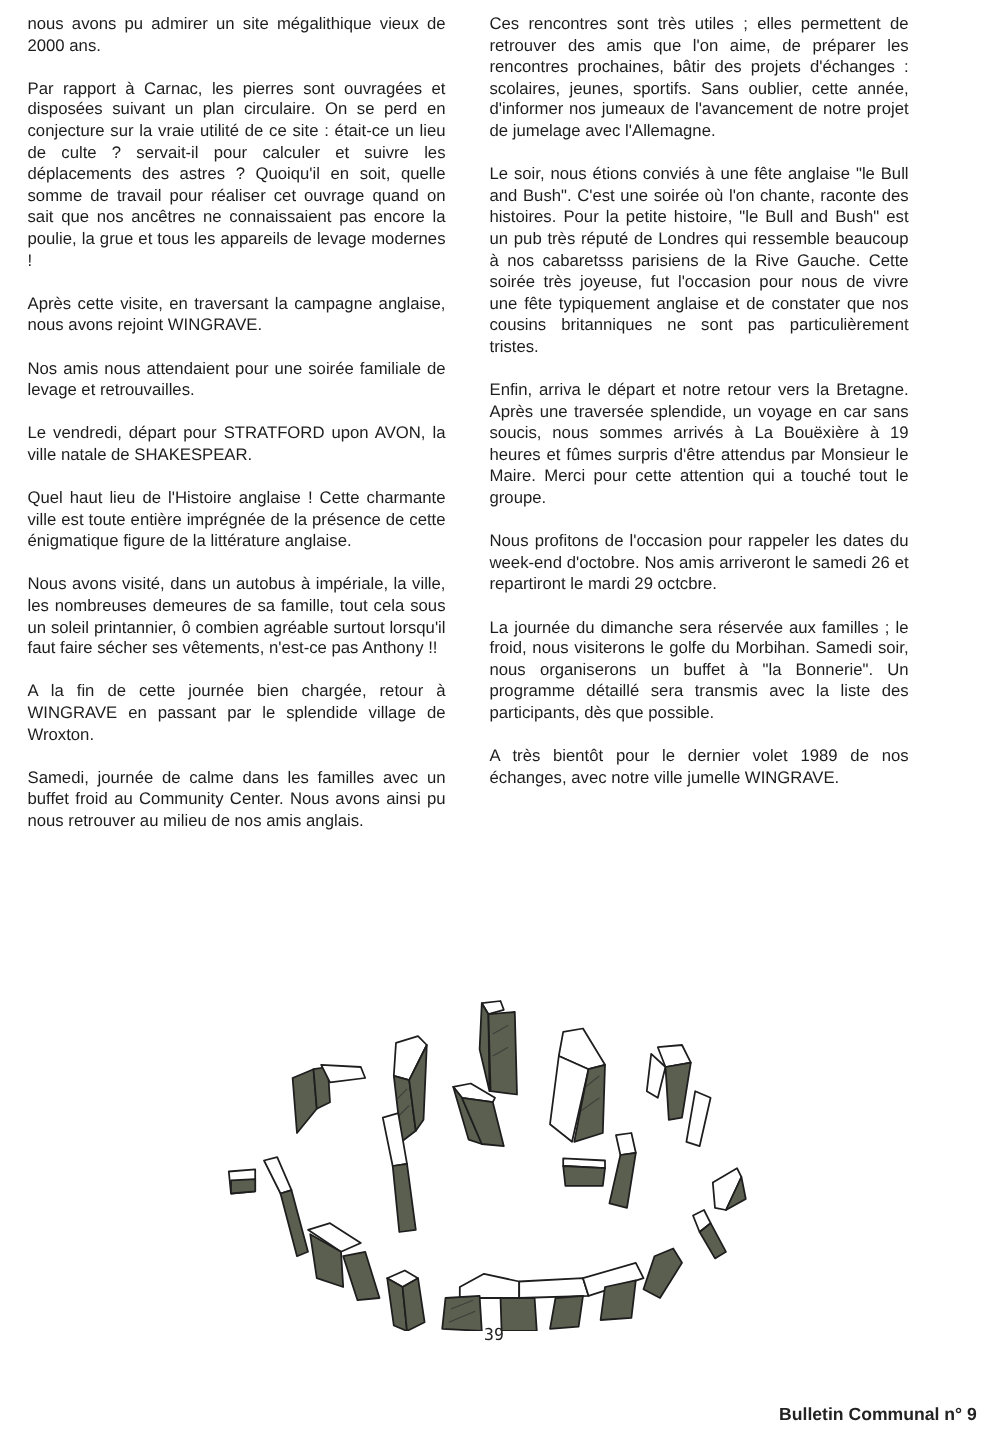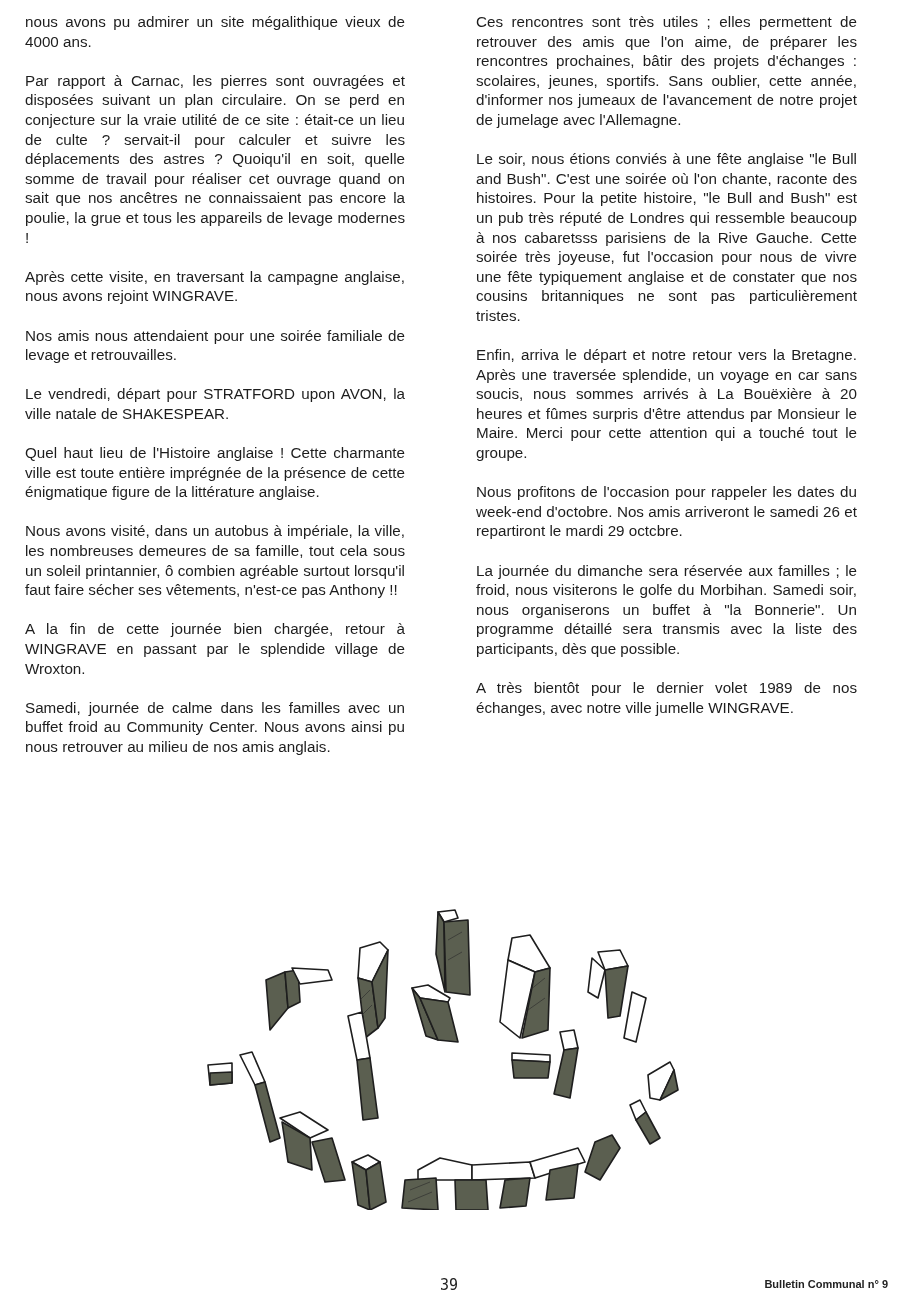--- a/index.html
+++ b/index.html
@@ -7,55 +7,55 @@
       width: 900px; height: 1316px; position: relative; overflow: hidden;
       font-family: "Liberation Sans", "DejaVu Sans", sans-serif;
       color: #1d1d1d;
     }
     .col {
       position: absolute; top: 12px; width: 380px;
       font-size: 15.2px; line-height: 19.6px;
       text-align: justify; hyphens: none;
     }
     .col.left { left: 25px; }
-    .col.right { left: 476px; width: 381px; }
+    .col.right { left: 445px; width: 381px; }
     .col p { margin: 0 0 19.6px 0; }
     .col.left p:first-child { text-align-last: auto; }
     .drawing {
       position: absolute; left: 200px; top: 880px; width: 520px; height: 330px;
     }
     .footer-page {
-      position: absolute; top: 1276px; left: 440px;
+      position: absolute; top: 1204px; left: 440px;
       font-family: "DejaVu Sans Mono", "Liberation Mono", monospace;
       font-size: 15px; color: #222;
     }
     .footer-bulletin {
       position: absolute; top: 1278px; right: 12px;
-      font-size: 11px; font-weight: bold; color: #222;
+      font-size: 16px; font-weight: bold; color: #222;
     }
   </style>
 </head>
 <body>
 
 <div class="col left">
-  <p>nous avons pu admirer un site mégalithique vieux de 4000 ans.</p>
+  <p>nous avons pu admirer un site mégalithique vieux de 2000 ans.</p>
   <p>Par rapport à Carnac, les pierres sont ouvragées et disposées suivant un plan circulaire. On se perd en conjecture sur la vraie utilité de ce site : était-ce un lieu de culte ? servait-il pour calculer et suivre les déplacements des astres ? Quoiqu'il en soit, quelle somme de travail pour réaliser cet ouvrage quand on sait que nos ancêtres ne connaissaient pas encore la poulie, la grue et tous les appareils de levage modernes !</p>
   <p>Après cette visite, en traversant la campagne anglaise, nous avons rejoint WINGRAVE.</p>
   <p>Nos amis nous attendaient pour une soirée familiale de levage et retrouvailles.</p>
   <p>Le vendredi, départ pour STRATFORD upon AVON, la ville natale de SHAKESPEAR.</p>
   <p>Quel haut lieu de l'Histoire anglaise ! Cette charmante ville est toute entière imprégnée de la présence de cette énigmatique figure de la littérature anglaise.</p>
   <p>Nous avons visité, dans un autobus à impériale, la ville, les nombreuses demeures de sa famille, tout cela sous un soleil printannier, ô combien agréable surtout lorsqu'il faut faire sécher ses vêtements, n'est-ce pas Anthony !!</p>
   <p>A la fin de cette journée bien chargée, retour à WINGRAVE en passant par le splendide village de Wroxton.</p>
   <p>Samedi, journée de calme dans les familles avec un buffet froid au Community Center. Nous avons ainsi pu nous retrouver au milieu de nos amis anglais.</p>
 </div>
 
 <div class="col right">
   <p>Ces rencontres sont très utiles ; elles permettent de retrouver des amis que l'on aime, de préparer les rencontres prochaines, bâtir des projets d'échanges : scolaires, jeunes, sportifs. Sans oublier, cette année, d'informer nos jumeaux de l'avancement de notre projet de jumelage avec l'Allemagne.</p>
   <p>Le soir, nous étions conviés à une fête anglaise "le Bull and Bush". C'est une soirée où l'on chante, raconte des histoires. Pour la petite histoire, "le Bull and Bush" est un pub très réputé de Londres qui ressemble beaucoup à nos cabaretsss parisiens de la Rive Gauche. Cette soirée très joyeuse, fut l'occasion pour nous de vivre une fête typiquement anglaise et de constater que nos cousins britanniques ne sont pas particulièrement tristes.</p>
-  <p>Enfin, arriva le départ et notre retour vers la Bretagne. Après une traversée splendide, un voyage en car sans soucis, nous sommes arrivés à La Bouëxière à 20 heures et fûmes surpris d'être attendus par Monsieur le Maire. Merci pour cette attention qui a touché tout le groupe.</p>
+  <p>Enfin, arriva le départ et notre retour vers la Bretagne. Après une traversée splendide, un voyage en car sans soucis, nous sommes arrivés à La Bouëxière à 19 heures et fûmes surpris d'être attendus par Monsieur le Maire. Merci pour cette attention qui a touché tout le groupe.</p>
   <p>Nous profitons de l'occasion pour rappeler les dates du week-end d'octobre. Nos amis arriveront le samedi 26 et repartiront le mardi 29 octcbre.</p>
   <p>La journée du dimanche sera réservée aux familles ; le froid, nous visiterons le golfe du Morbihan. Samedi soir, nous organiserons un buffet à "la Bonnerie". Un programme détaillé sera transmis avec la liste des participants, dès que possible.</p>
   <p>A très bientôt pour le dernier volet 1989 de nos échanges, avec notre ville jumelle WINGRAVE.</p>
 </div>
 
 <svg class="drawing" viewBox="0 0 520 330" xmlns="http://www.w3.org/2000/svg">
   <g id="stones" stroke="#1e1e1e" stroke-width="1.6" stroke-linejoin="round" fill="none">
 
     <g>
       <path d="M8,185 L32,183 L32,203 L10,205 Z" fill="#fff"></path>

